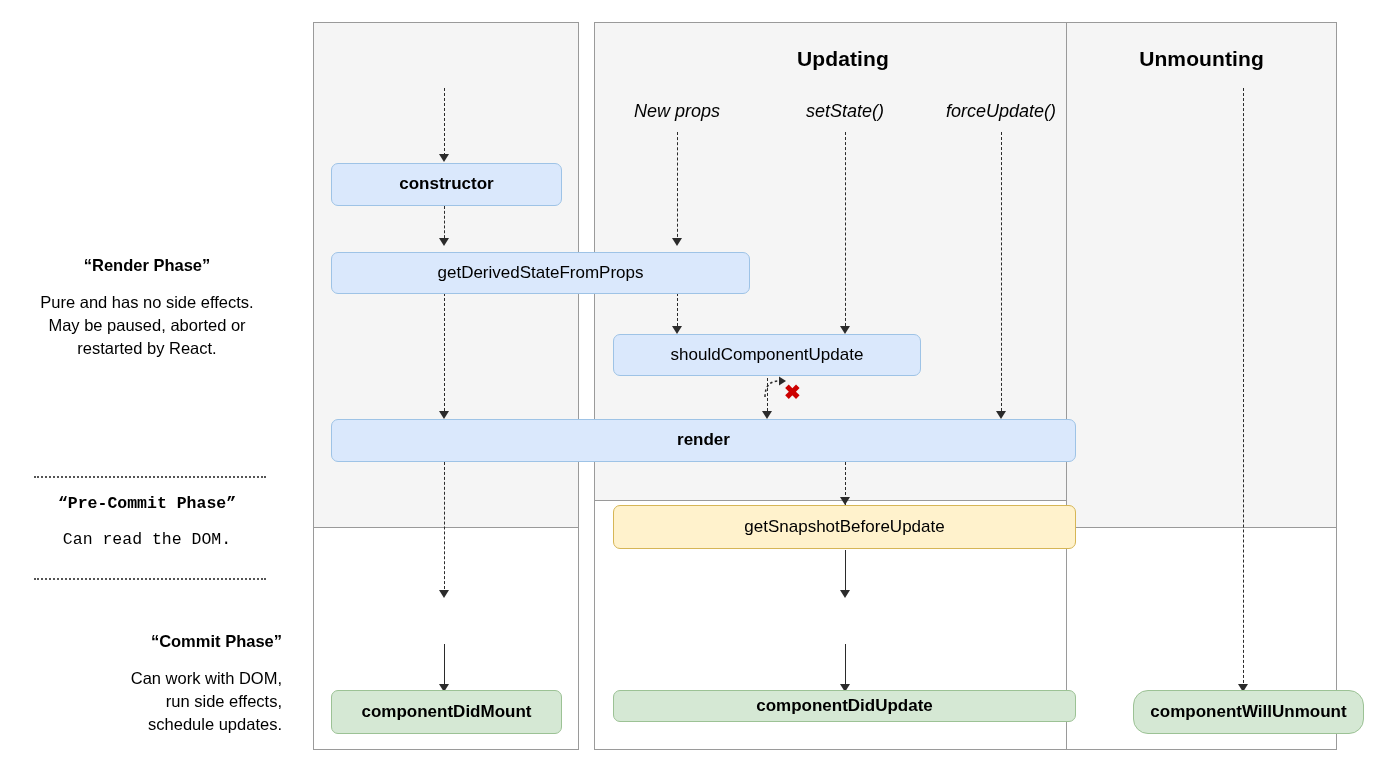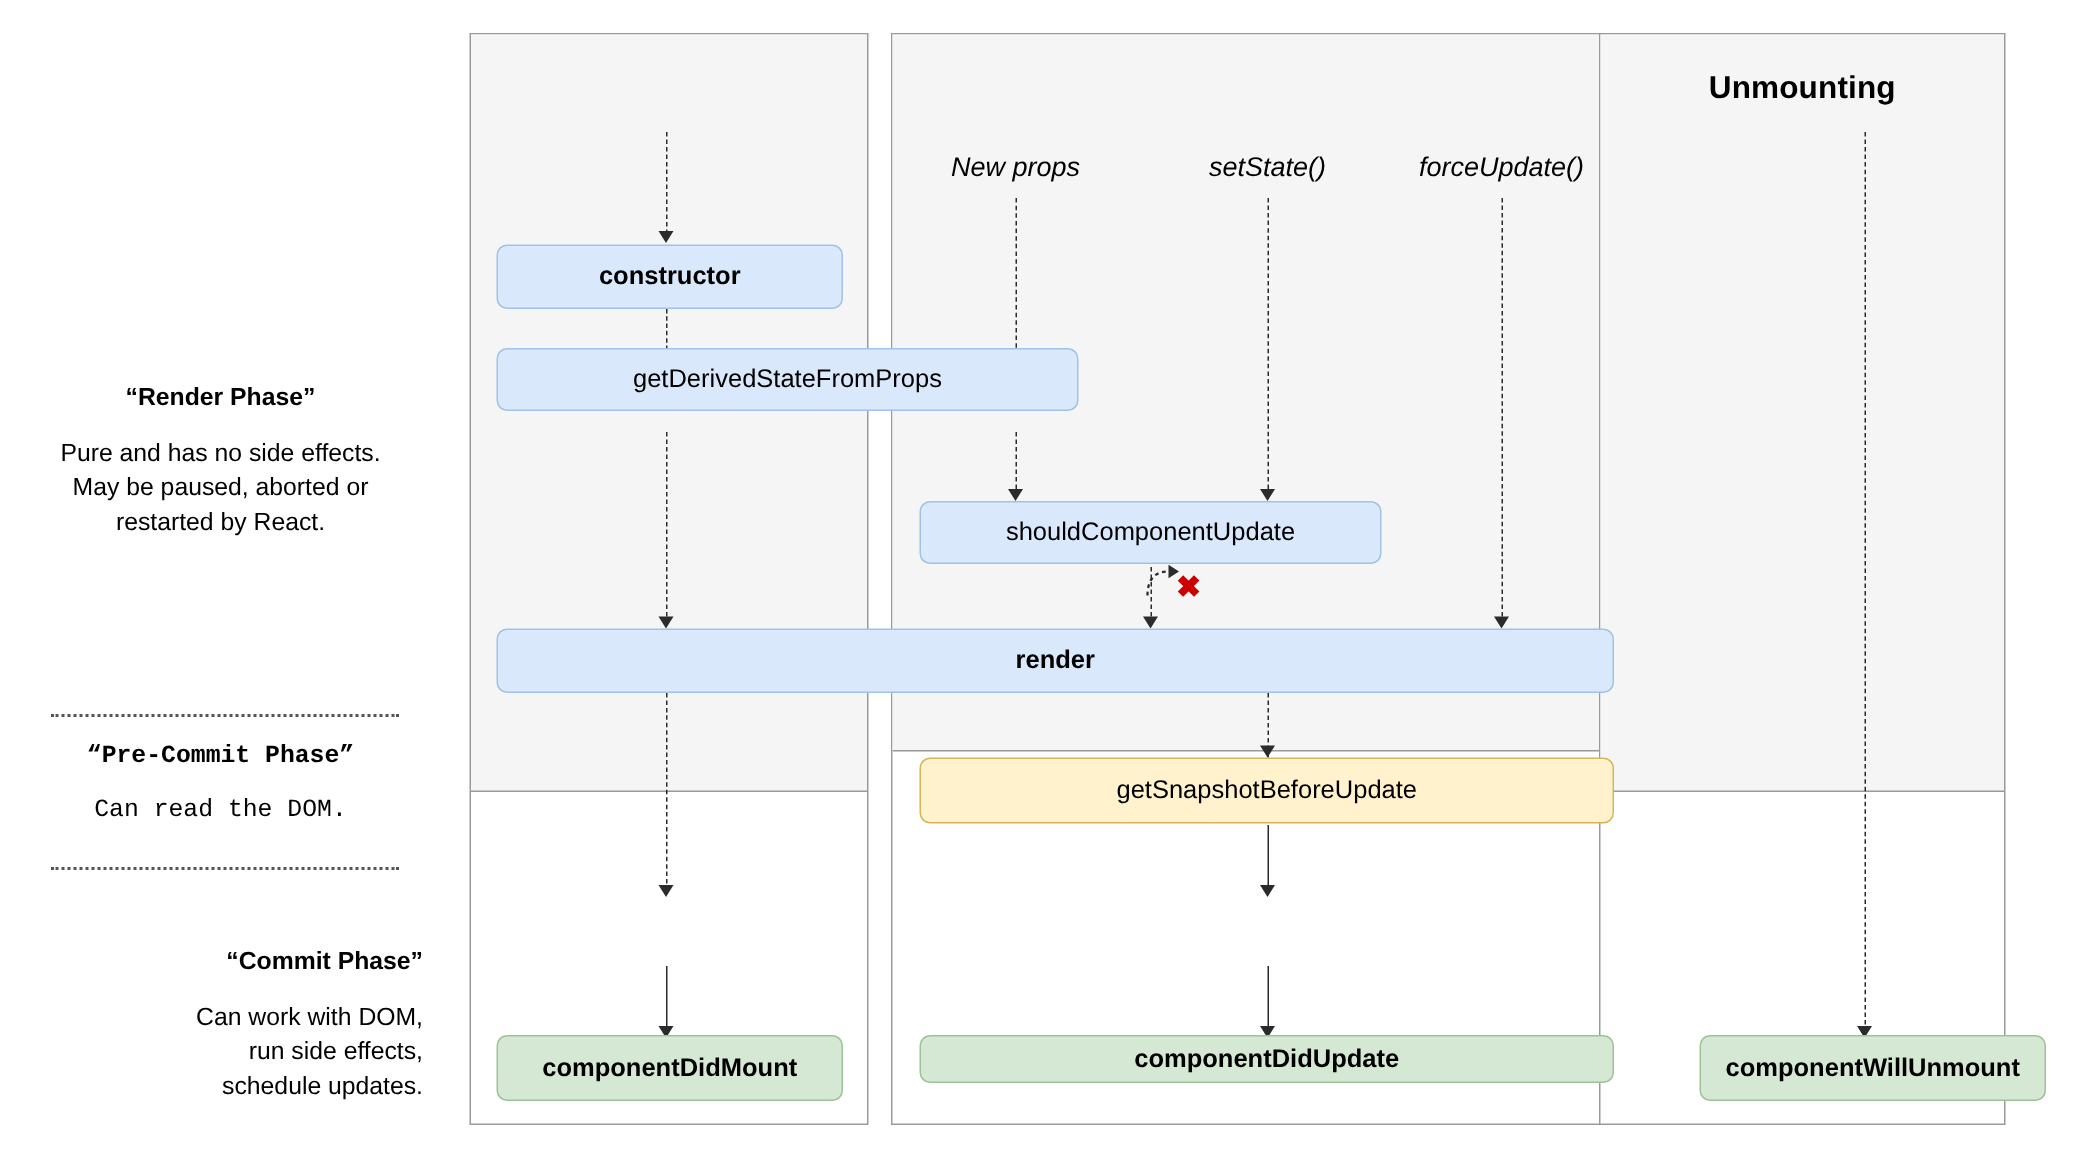--- a/index.html
+++ b/index.html
@@ -163,20 +163,21 @@
 run side effects,
 schedule updates.</div>
   </div>
 
   <div class="column" style="left:313px; top:22px; width:266px; height:728px;">
     <div class="column-upper" style="height:505px;"></div>
   </div>
 
   <div class="column" style="left:594px; top:22px; width:498px; height:728px;">
     <div class="column-upper" style="height:478px;"></div>
+    <div class="column-title">Updating</div>
   </div>
 
   <div class="column" style="left:1066px; top:22px; width:271px; height:728px;">
     <div class="column-upper" style="height:505px;"></div>
     <div class="column-title">Unmounting</div>
   </div>
 
   <div class="trigger-label" style="left:607px; top:101px; width:140px;">New props</div>
   <div class="trigger-label" style="left:775px; top:101px; width:140px;">setState()</div>
   <div class="trigger-label" style="left:931px; top:101px; width:140px;">forceUpdate()</div>
@@ -224,28 +225,28 @@
   <div class="arrowhead" style="left:840px; top:590px;"></div>
 
   <div class="connector solid" style="left:845px; top:644px; height:44px;"></div>
   <div class="arrowhead" style="left:840px; top:684px;"></div>
 
   <div class="connector dashed" style="left:1243px; top:88px; height:600px;"></div>
   <div class="arrowhead" style="left:1238px; top:684px;"></div>
 
   <div class="node blue bold" style="left:331px; top:163px; width:231px; height:43px;">constructor</div>
 
-  <div class="node blue" style="left:331px; top:232px; width:388px; height:42px;">getDerivedStateFromProps</div>
+  <div class="node blue" style="left:331px; top:252px; width:419px; height:42px;">getDerivedStateFromProps</div>
 
   <div class="node blue" style="left:613px; top:334px; width:308px; height:42px;">shouldComponentUpdate</div>
 
   <div class="node blue bold" style="left:331px; top:419px; width:745px; height:43px;">render</div>
 
   <div class="node yellow" style="left:613px; top:505px; width:463px; height:44px;text-align:right;">getSnapshotBeforeUpdate</div>
 
 
   <div class="node green bold" style="left:331px; top:690px; width:231px; height:44px;">componentDidMount</div>
 
   <div class="node green bold" style="left:613px; top:690px; width:463px; height:32px;">componentDidUpdate</div>
 
-  <div class="node green bold" style="left:1133px; top:690px; width:231px; height:44px;">componentWillUnmount</div>
+  <div class="node green bold" style="left:1133px; top:690px; width:231px; height:44px;border-radius:15px;">componentWillUnmount</div>
 
 </div>
 
 </body></html>

